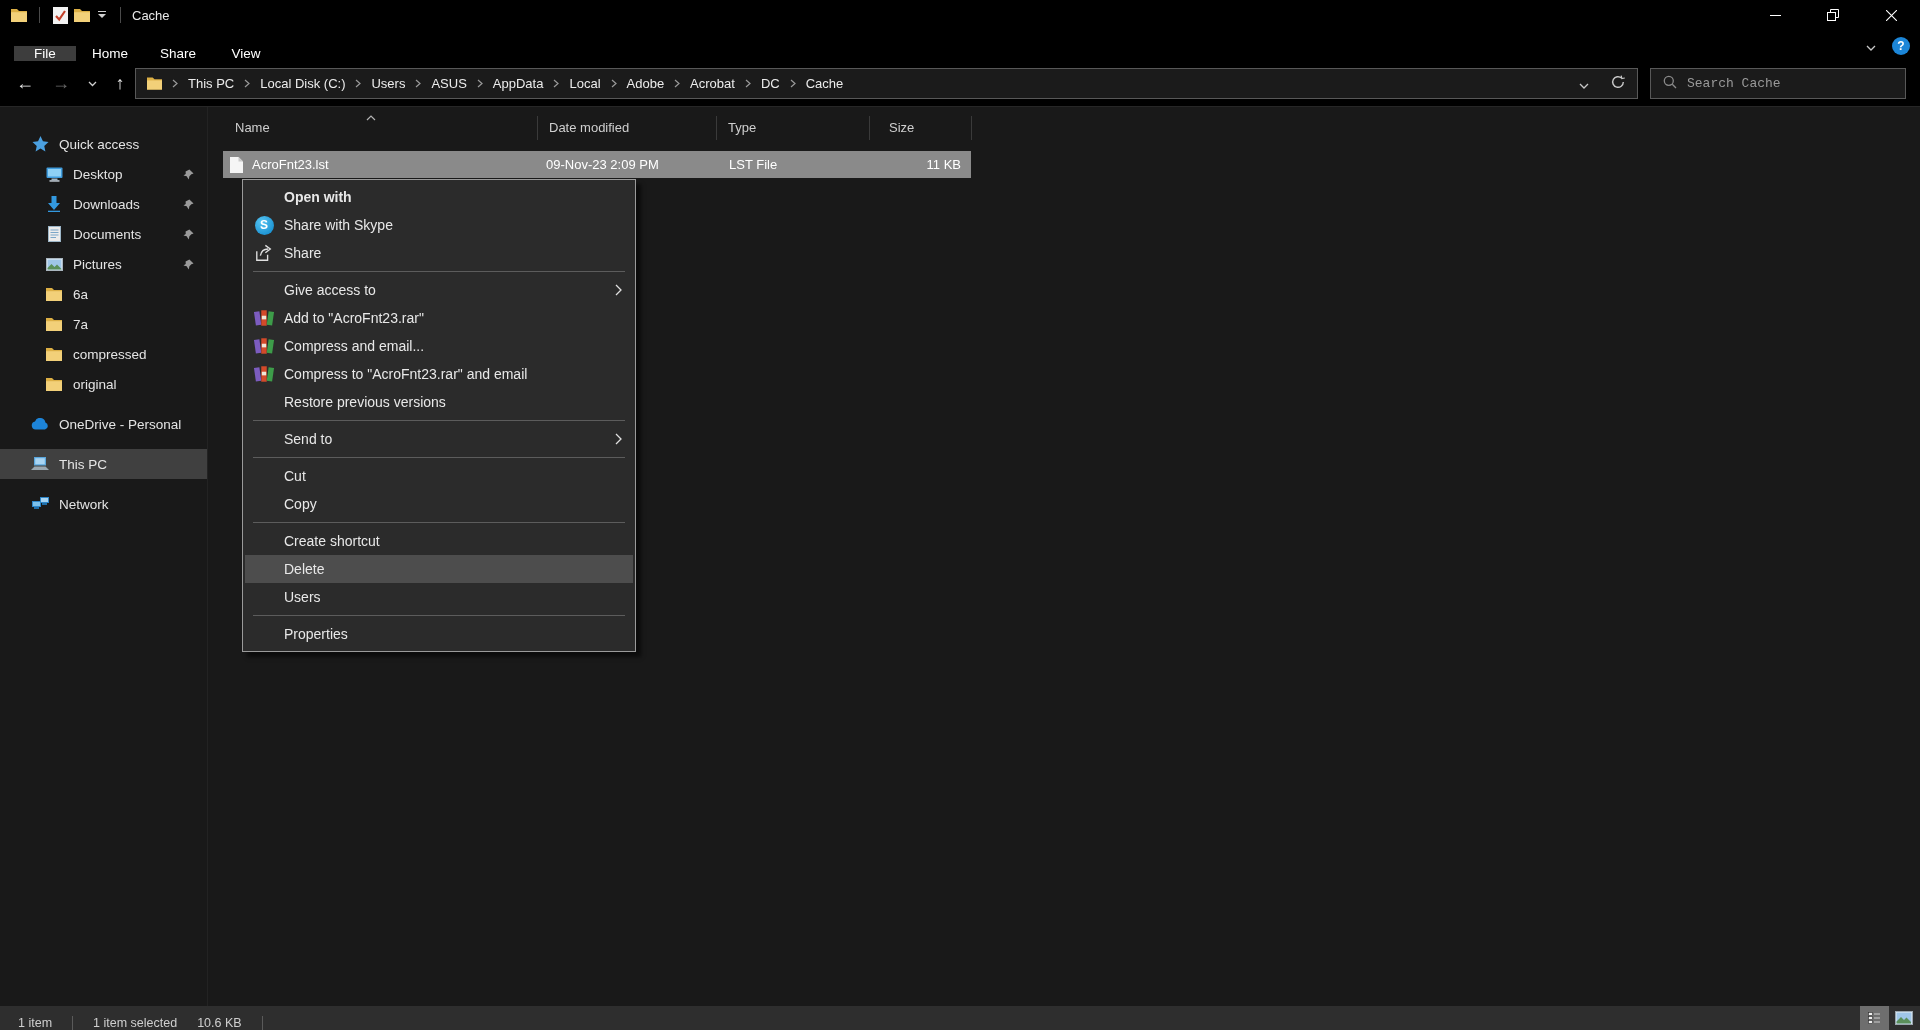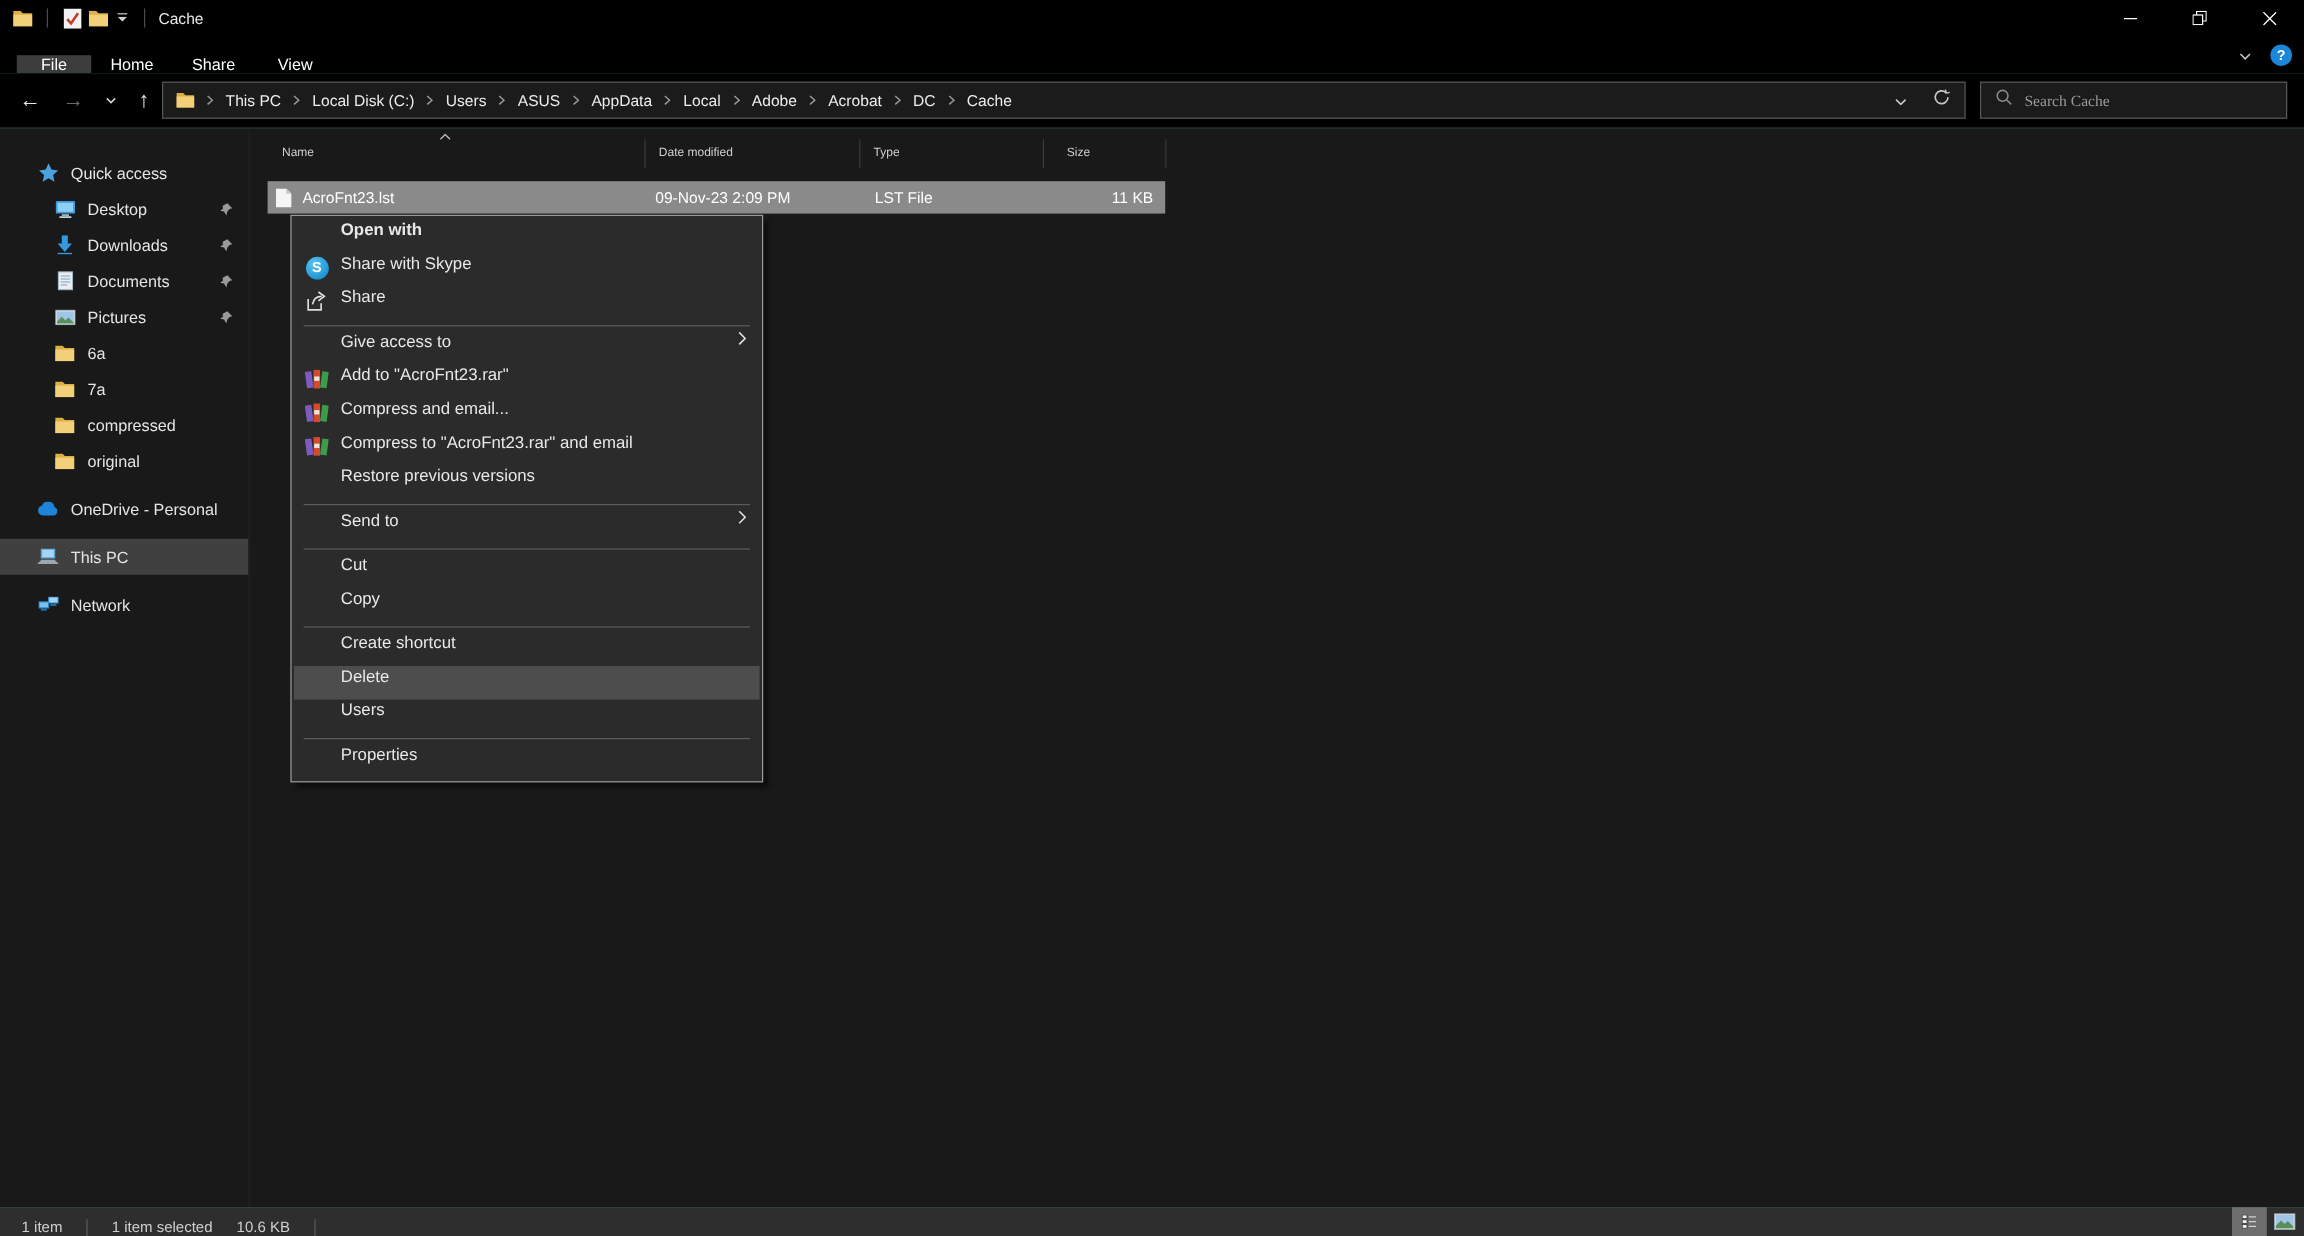--- a/index.html
+++ b/index.html
@@ -39,57 +39,57 @@
   .nav-up { left:106px; width:28px; }
   .addr-box { position:absolute; left:135px; top:7px; width:1503px; height:31px; background:#1b1b1b;
               border:1px solid #585858; display:flex; align-items:center; }
   .crumbs { display:flex; align-items:center; padding-left:9px; color:#ececec; font-size:13px; }
   .crumb { padding:0 2px; white-space:nowrap; }
   .crumb-sep { display:flex; align-items:center; margin:0 8px; }
   .addr-tail { position:absolute; right:12px; top:0; height:29px; display:flex; align-items:center; gap:22px; }
   .search-box { position:absolute; left:1650px; top:7px; width:256px; height:31px; background:#1b1b1b;
                 border:1px solid #585858; display:flex; align-items:center; padding-left:12px; gap:10px; }
   .search-input { background:transparent; border:none; outline:none; color:#9a9a9a; font-size:13px; width:200px;
-                  font-family:Liberation Serif, serif; }
+                  font-family:Liberation Mono, monospace; }
   .search-input::placeholder { color:#9a9a9a; opacity:1; }
 
   
   .main { position:absolute; top:107px; left:0; right:0; bottom:24px; background:#191919; }
 
   .sidebar { position:absolute; top:0; left:0; width:207px; bottom:0; padding-top:22px; }
   .side-row { height:30px; display:flex; align-items:center; color:#e4e4e4; font-size:13.5px; position:relative; }
   .side-top { padding-left:30px; }
   .side-child { padding-left:44px; }
   .side-icon { width:20px; display:flex; justify-content:center; align-items:center; margin-right:9px; flex:none; }
   .pin { position:absolute; right:13px; top:9px; }
   .side-selected { background:#404040; }
   .side-gap { height:10px; }
 
   .content { position:absolute; left:207px; top:0; right:0; bottom:0; border-left:1px solid #232323; }
 
-  .col-headers { position:absolute; top:0; left:0; right:0; height:40px; color:#cfcfcf; font-size:10px; }
+  .col-headers { position:absolute; top:0; left:0; right:0; height:40px; color:#cfcfcf; font-size:13px; }
   .col-h { position:absolute; top:0; height:40px; display:flex; align-items:center; padding-left:12px; }
   .col-name { left:15px; width:314px; }
   .col-date { left:329px; width:179px; }
   .col-type { left:508px; width:153px; }
   .col-size { left:661px; width:102px; padding-left:20px; }
   .col-div { position:absolute; top:9px; height:24px; width:1px; background:#3a3a3a; }
   .sort-caret { position:absolute; left:158px; top:2px; }
 
   .file-row { position:absolute; left:15px; top:44px; width:748px; height:27px; background:#8a8a8a;
               color:#fff; font-size:13px; display:flex; align-items:center; }
   .fc-name { display:flex; align-items:center; gap:9px; padding-left:7px; }
   .fc-date { position:absolute; left:323px; }
   .fc-type { position:absolute; left:506px; }
   .fc-size { position:absolute; left:646px; width:92px; text-align:right; }
 
   
   .context-menu { position:absolute; left:242px; top:179px; width:394px; background:#2b2b2b;
                   border:1px solid #9a9a9a; box-shadow:5px 5px 4px rgba(0,0,0,0.55); padding:3px 0; z-index:10; }
-  .menu-item { height:28px; display:flex; align-items:flex-start; position:relative; color:#e8e8e8;
+  .menu-item { height:28px; display:flex; align-items:center; position:relative; color:#e8e8e8;
                font-size:14px; padding-left:41px; }
   .mi-bold { font-weight:bold; }
   .mi-highlight { background:#4d4d4d; margin:0 2px; padding-left:39px; }
   .mi-icon { position:absolute; left:9px; width:24px; height:24px; display:flex; align-items:center; justify-content:center; }
   .mi-chevron { position:absolute; right:13px; display:flex; align-items:center; }
   .menu-sep { height:1px; background:#5c5c5c; margin:4px 10px; }
   .skype-circle { width:19px; height:19px; border-radius:50%;
                   background:radial-gradient(circle at 35% 30%, #56c4f2, #0a84c9); color:#fff;
                   font-size:12px; font-weight:bold; display:flex; align-items:center; justify-content:center; }
 

